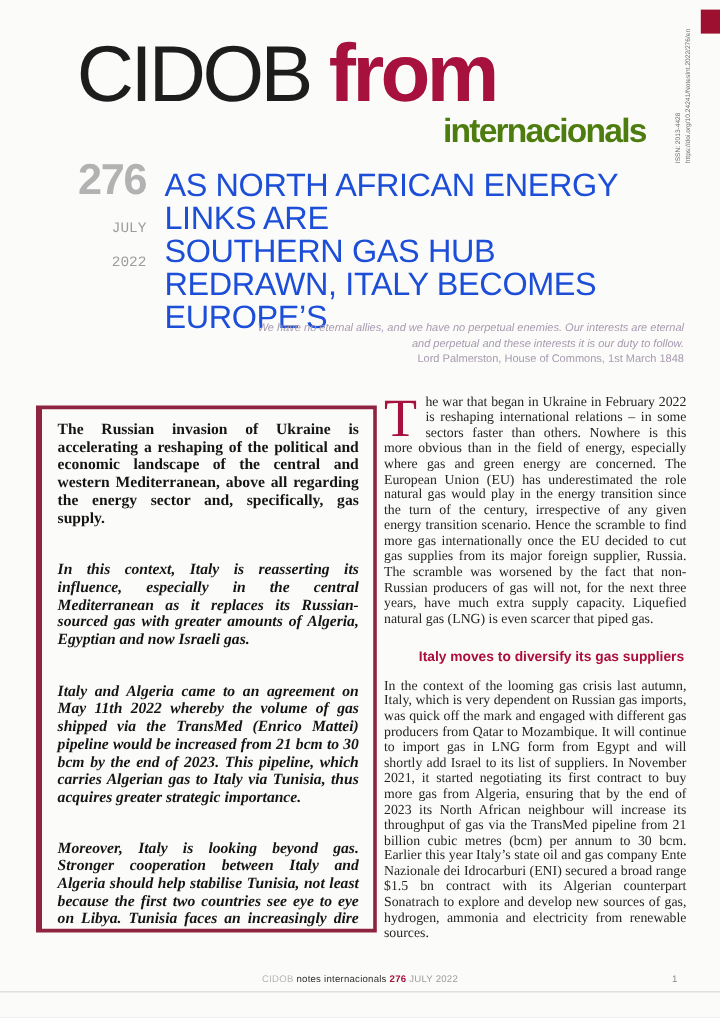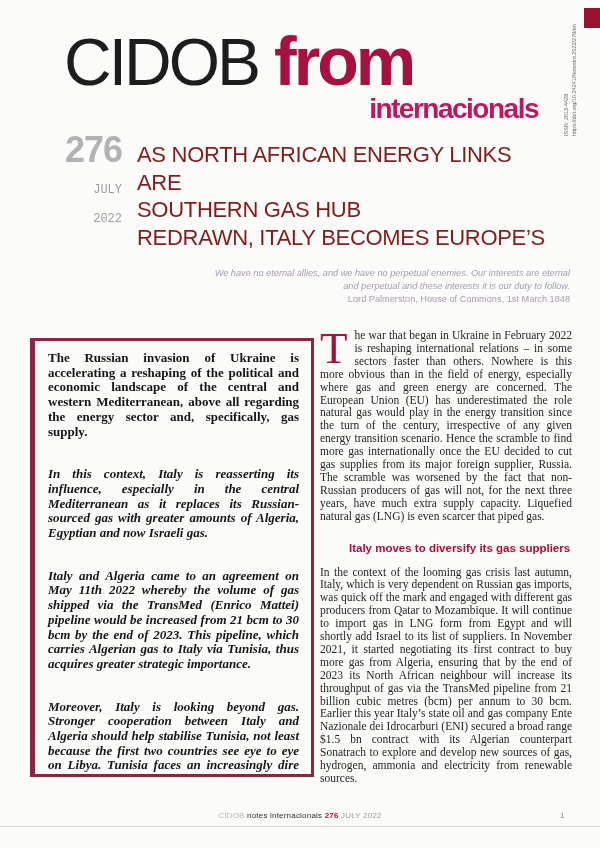--- a/index.html
+++ b/index.html
@@ -39,21 +39,21 @@
   }
   .brand-internacionals {
     position: absolute;
     left: 64px;
     width: 474px;
     top: 93px;
     text-align: right;
     font-weight: bold;
     font-size: 28px;
     letter-spacing: -1.5px;
-    color: #be185d;
+    color: #4d7c0f;
   }
 
   
   .side-meta {
     position: absolute;
     left: 563px;
     top: 136px;
     width: 128px;
     height: 16px;
     transform: rotate(-90deg);
@@ -94,24 +94,24 @@
     color: #9d9d9d;
     font-family: Liberation Mono, monospace;
   }
 
   
   .doc-title {
     position: absolute;
     left: 137px;
     top: 141px;
     width: 420px;
-    font-size: 22px;
+    font-size: 27px;
     line-height: 27.5px;
     letter-spacing: -0.3px;
-    color: #7f1d1d;
+    color: #1d4ed8;
   }
   .byline {
     position: absolute;
     left: 137px;
     top: 239px;
     font-size: 11.5px;
     color: #1a1a1a;
   }
   .byline .author { font-weight: bold; }
   .byline .handle { color: #a6113d; }

